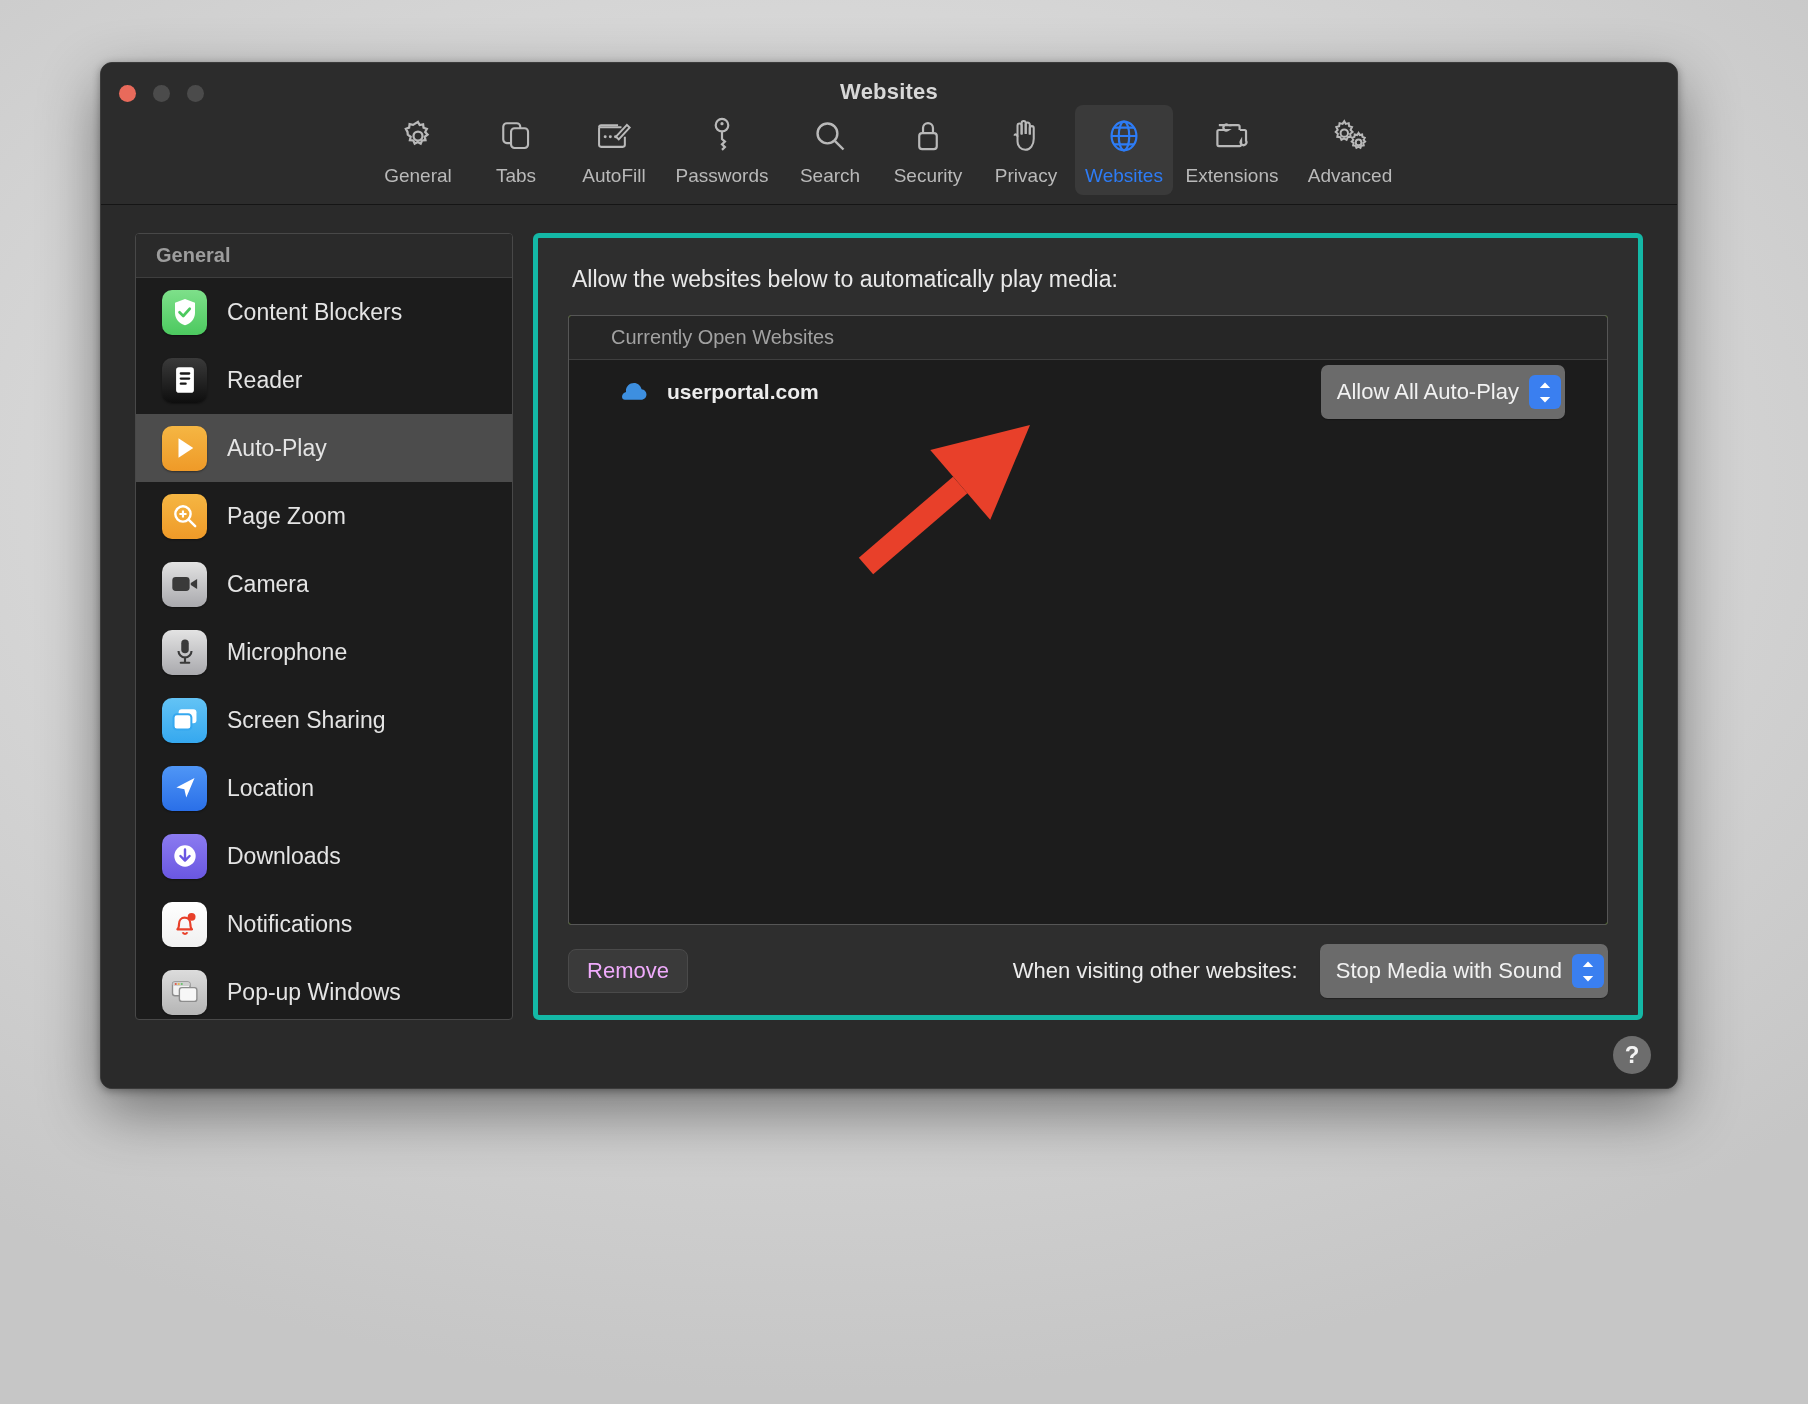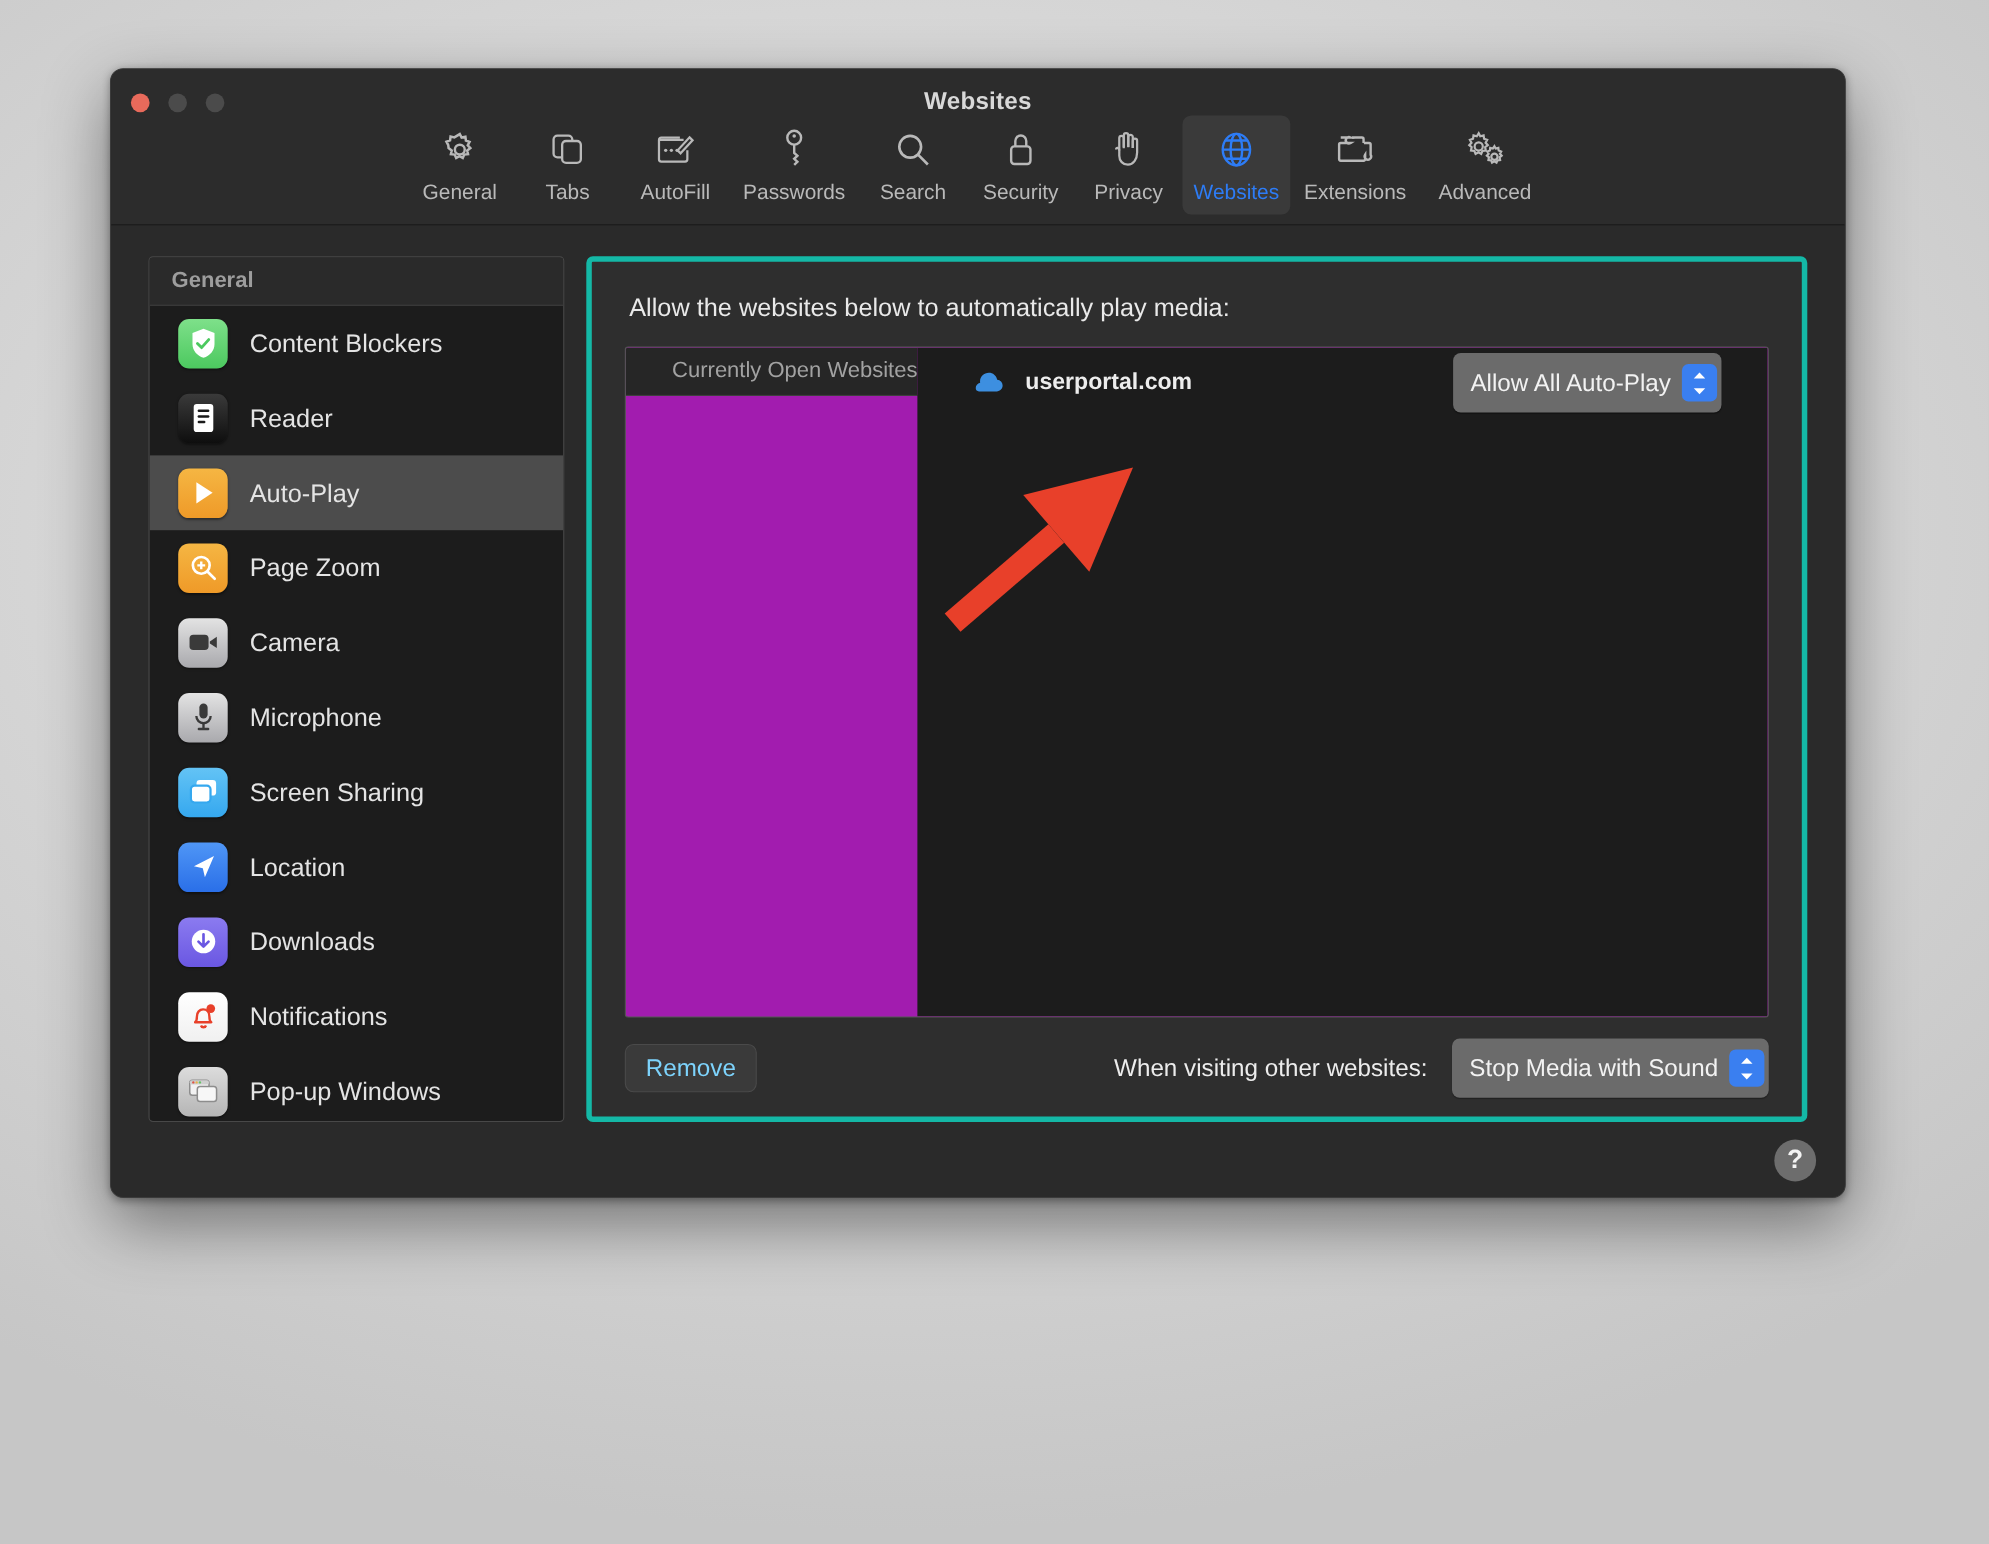--- a/index.html
+++ b/index.html
@@ -182,26 +182,26 @@
     height: 787px;
   }
   #panel-desc {
     font-size: 23px;
     color: #e9e9e9;
     margin-bottom: 22px;
     margin-left: 4px;
   }
   #table {
     flex: 1;
-    background: #a21caf;
+    background: #84cc16;
     border: 1px solid #565656;
     border-radius: 3px;
     overflow: hidden;
     display: flex;
-    flex-direction: row;
+    flex-direction: column;
     max-height: 620px;
   }
   .tbl-head {
     height: 44px;
     background: #262626;
     border-bottom: 1px solid #3f3f3f;
     display: flex;
     align-items: center;
     padding-left: 42px;
     font-size: 20px;
@@ -259,21 +259,21 @@
     display: flex;
     align-items: center;
     gap: 22px;
   }
   #remove-btn {
     width: 120px;
     height: 44px;
     background: #3a3a3a;
     border: 1px solid #4a4a4a;
     border-radius: 8px;
-    color: #7dd3fc;
+    color: #f0abfc;
     font-size: 22px;
     display: flex; align-items: center; justify-content: center;
     cursor: default;
   }
   #visit-label {
     margin-left: auto;
     font-size: 22px;
     color: #ececec;
     white-space: nowrap;
   }

